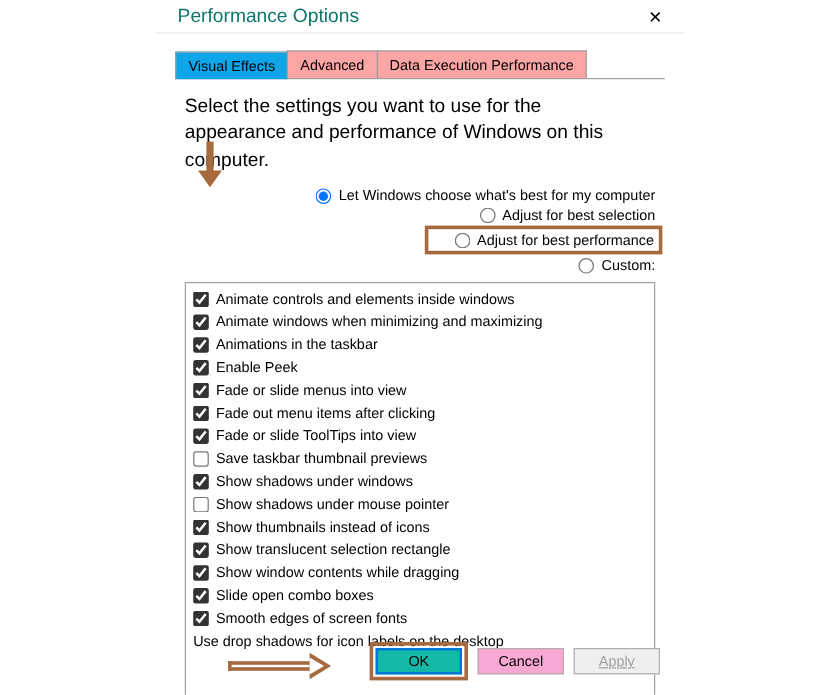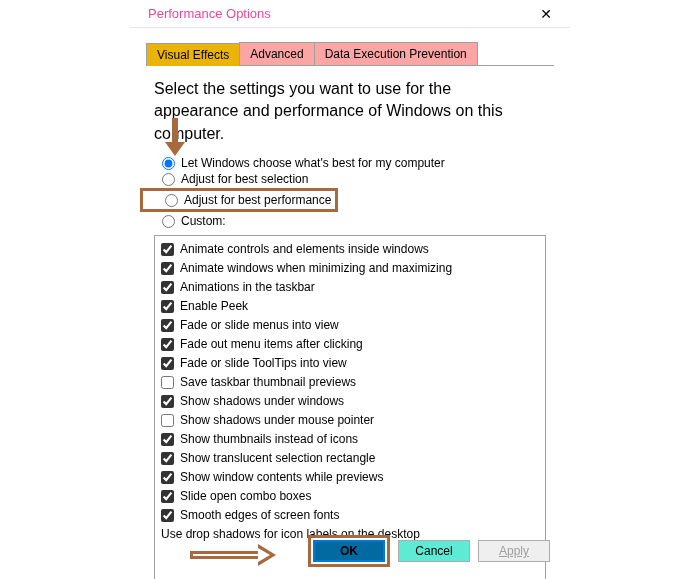--- a/index.html
+++ b/index.html
@@ -20,22 +20,22 @@
     }
     .titlebar {
       display: flex;
       align-items: center;
       justify-content: space-between;
       height: 28px;
       padding: 0 4px 0 18px;
       border-bottom: 1px solid #e5e5e5;
     }
     .titlebar .title {
-      font-size: 13px;
-      color: #ec4899;
+      font-size: 16px;
+      color: #0f766e;
     }
     .close-btn {
       width: 40px;
       height: 100%;
       display: flex;
       align-items: center;
       justify-content: center;
       font-size: 14px;
       cursor: default;
     }
@@ -51,21 +51,21 @@
       padding: 4px 10px;
       border: 1px solid #a0a0a0;
       border-bottom: none;
       background: #fca5a5;
       font-size: 12px;
       position: relative;
       margin-right: -1px;
       cursor: default;
     }
     .tab.active {
-      background: #eab308;
+      background: #0ea5e9;
       top: 1px;
       z-index: 2;
       text-align: center;
     }
     .tab-panel {
       padding: 12px 8px 8px 8px;
     }
     .instruction {
       font-size: 16px;
       line-height: 1.4;
@@ -75,20 +75,21 @@
     .radios {
       padding-left: 8px;
       margin-bottom: 6px;
     }
     .radio-row {
       display: flex;
       align-items: center;
       padding: 1px 0;
       font-size: 12px;
       position: relative;
+      justify-content: flex-end;
     }
     .radio-row input[type=radio] {
       margin: 0 6px 0 0;
       width: 13px; height: 13px;
       cursor: default;
     }
     .highlight-box {
       border: 3px solid #a76a3f;
       padding: 2px 4px;
       margin: 0 -6px 0 -22px;
@@ -121,36 +122,35 @@
       bottom: 12px;
       right: 150px;
       display: flex;
       gap: 8px;
       align-items: center;
     }
     .btn {
       width: 72px;
       height: 22px;
       border: 1px solid #adadad;
-      background: #5eead4;
+      background: #f9a8d4;
       font-size: 12px;
       display: flex;
       align-items: center;
       justify-content: center;
       cursor: default;
     }
     .btn.disabled {
       color: #a0a0a0;
       background: #efefef;
       text-decoration: underline;
     }
     .btn.focus {
       border: 2px solid #0078d7;
-      background: #0369a1;
-      font-weight: bold;
+      background: #14b8a6;
     }
     .highlight-ok {
       border: 3px solid #a76a3f;
       padding: 2px;
       display: inline-flex;
     }
     
     .arrow-down {
       position: absolute;
       left: 165px;
@@ -216,21 +216,21 @@
     <div class="close-btn">
       <span>✕</span>
     </div>
   </div>
 
   <div class="content">
 
     <div class="tabs">
       <div class="tab active"><span>Visual Effects</span></div>
       <div class="tab"><span>Advanced</span></div>
-      <div class="tab"><span>Data Execution Prevention</span></div>
+      <div class="tab"><span>Data Execution Performance</span></div>
     </div>
 
     <div class="tab-panel">
 
       <div class="instruction">Select the settings you want to use for the appearance and performance of Windows on this computer.</div>
 
       <div class="radios" id="radio-group">
           <label class="radio-row">
             <input type="radio" name="perf" checked="" style="">
             <span>Let Windows choose what's best for my computer</span>
@@ -295,21 +295,21 @@
           <label class="check-row">
             <input type="checkbox" checked="" style="">
             <span>Show thumbnails instead of icons</span>
           </label>
           <label class="check-row">
             <input type="checkbox" checked="" style="">
             <span>Show translucent selection rectangle</span>
           </label>
           <label class="check-row">
             <input type="checkbox" checked="" style="">
-            <span>Show window contents while previews</span>
+            <span>Show window contents while dragging</span>
           </label>
           <label class="check-row">
             <input type="checkbox" checked="" style="">
             <span>Slide open combo boxes</span>
           </label>
           <label class="check-row">
             <input type="checkbox" checked="" style="">
             <span>Smooth edges of screen fonts</span>
           </label>
           <label class="check-row">

